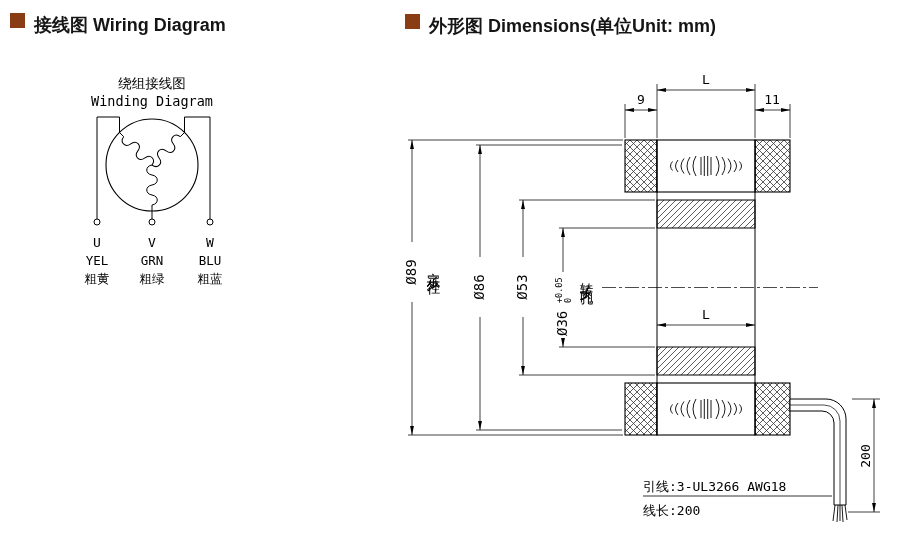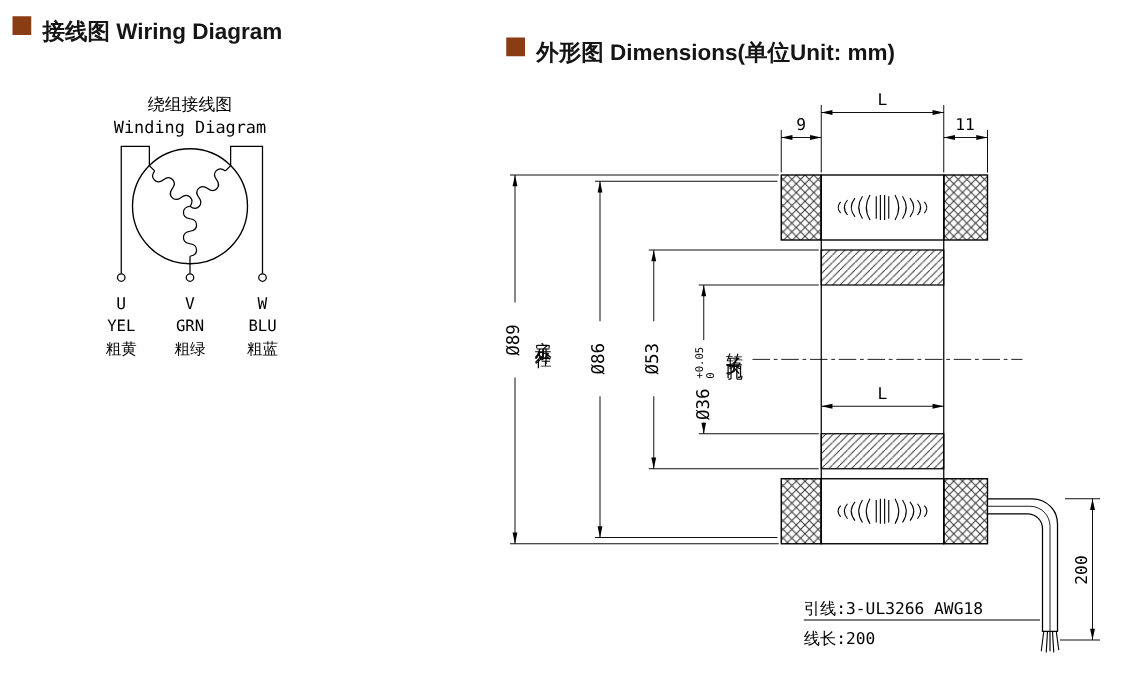--- a/index.html
+++ b/index.html
@@ -23,21 +23,21 @@
 </style>
 </head>
 <body>
 
 <div class="page">
 
   <div class="section-title" style="left:10px; top:13px;">
     <span class="bullet" style="background: rgb(138, 60, 20);"></span>
     <span>接线图 Wiring Diagram</span>
   </div>
-  <div class="section-title" style="left:357px; top:30px;padding-left:48px;">
+  <div class="section-title" style="left:357px; top:14px;padding-left:48px;">
     <span class="bullet" style="background: rgb(138, 60, 20);"></span>
     <span>外形图 Dimensions(单位Unit: mm)</span>
   </div>
 
   <svg class="drawing-svg" width="900" height="545" viewBox="0 0 900 545">
     <defs>
       <marker id="arr" viewBox="0 0 12 6" refX="11.5" refY="3" markerWidth="13" markerHeight="6.5" orient="auto-start-reverse">
         <path d="M0.5,0.6 L11.5,3 L0.5,5.4 Z" fill="#000"></path>
       </marker>
       <pattern id="xhatch" width="7" height="7" patternUnits="userSpaceOnUse">

